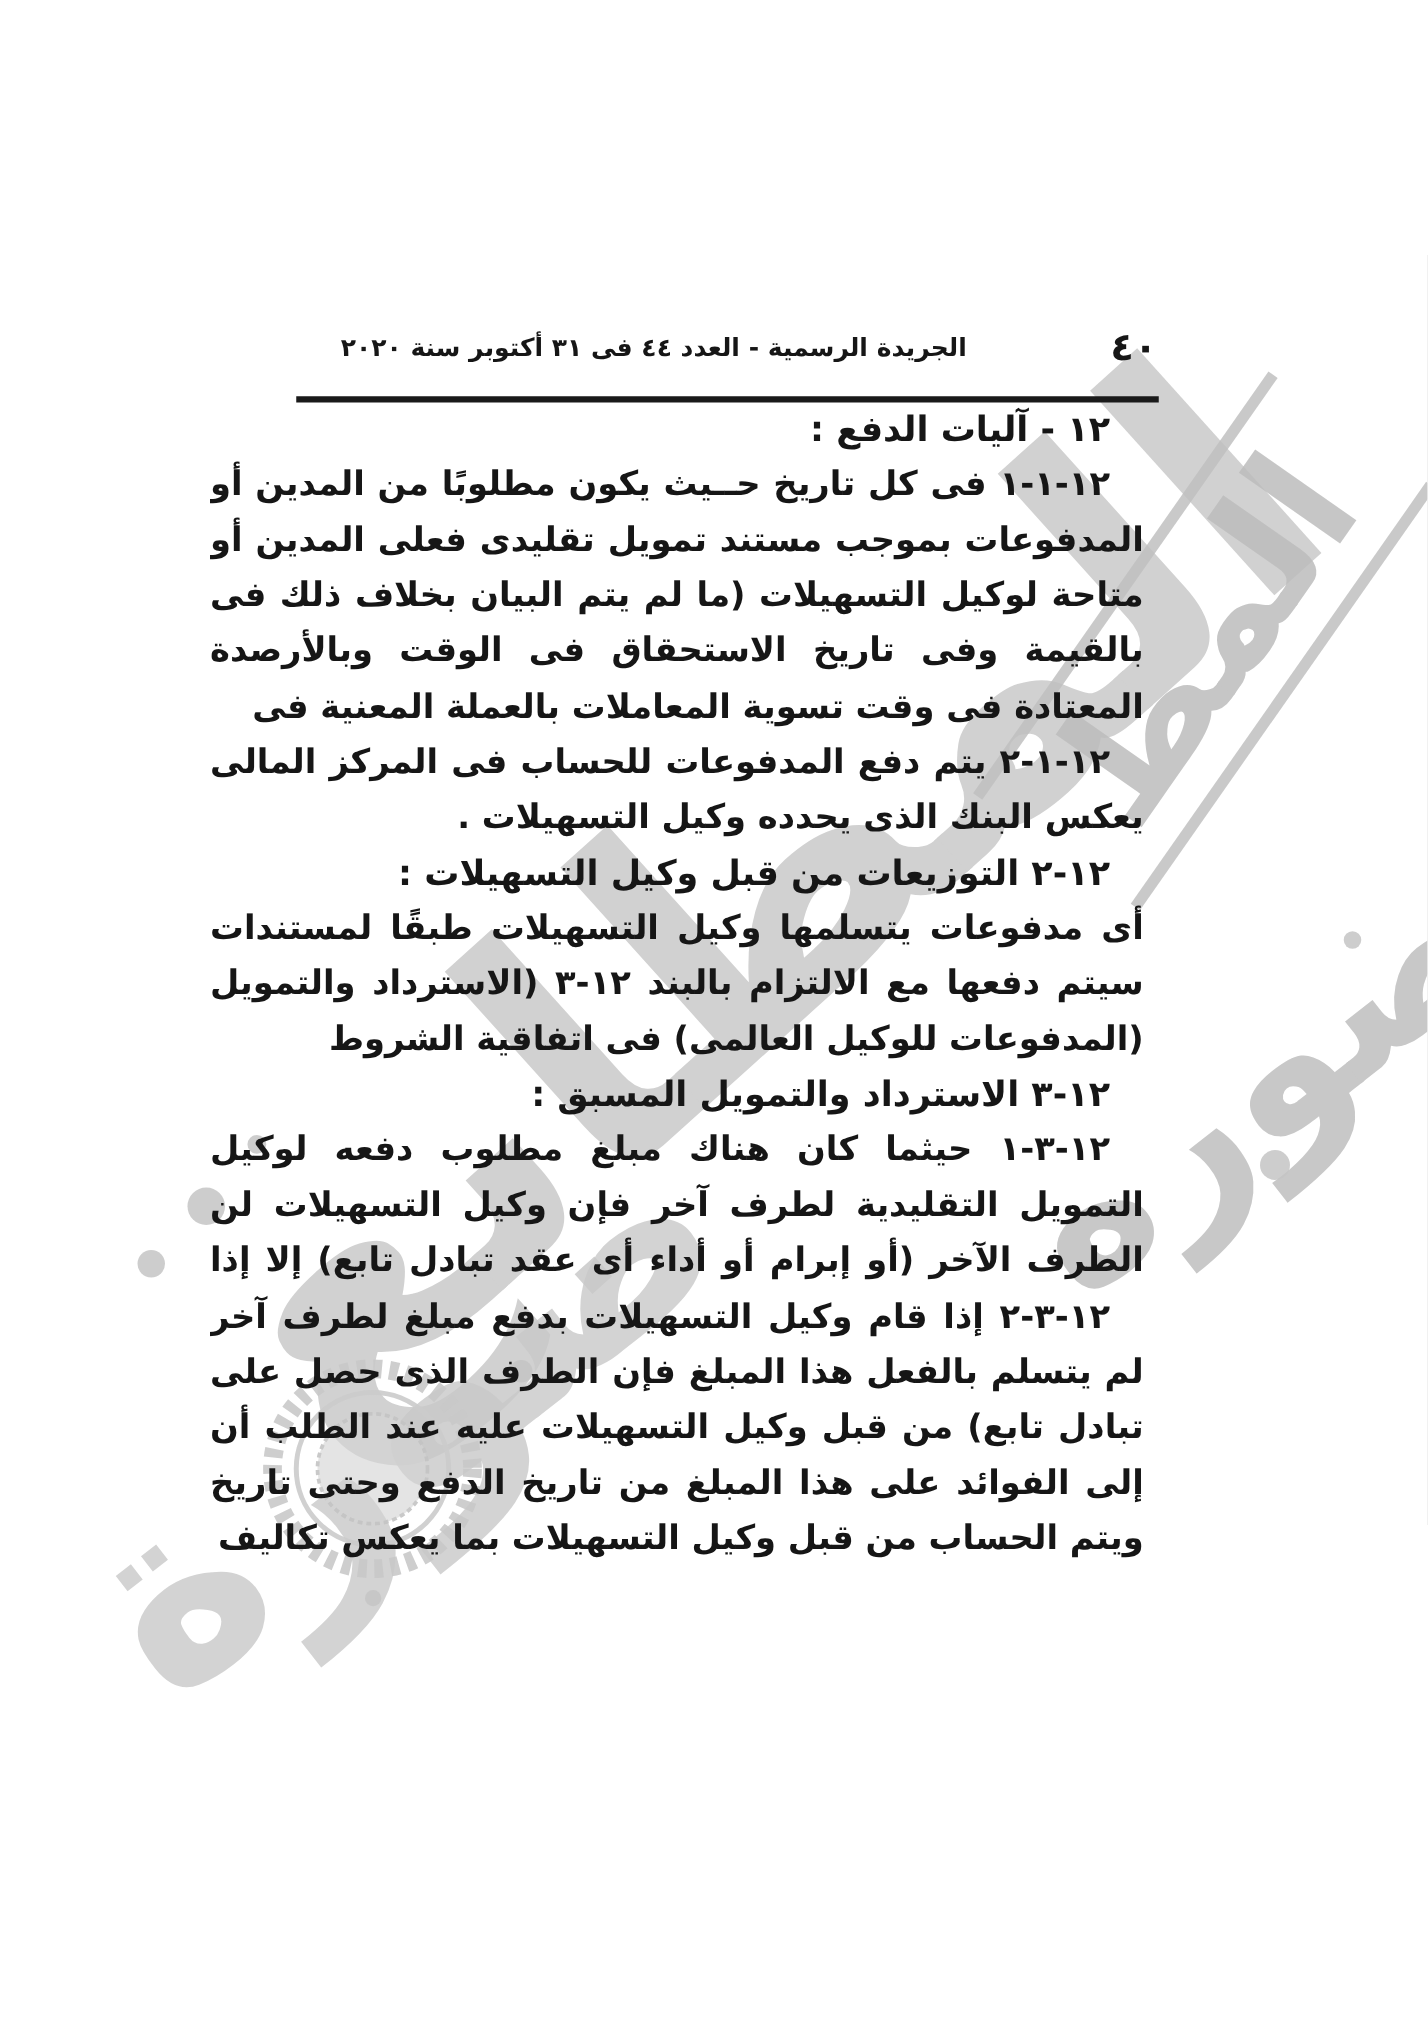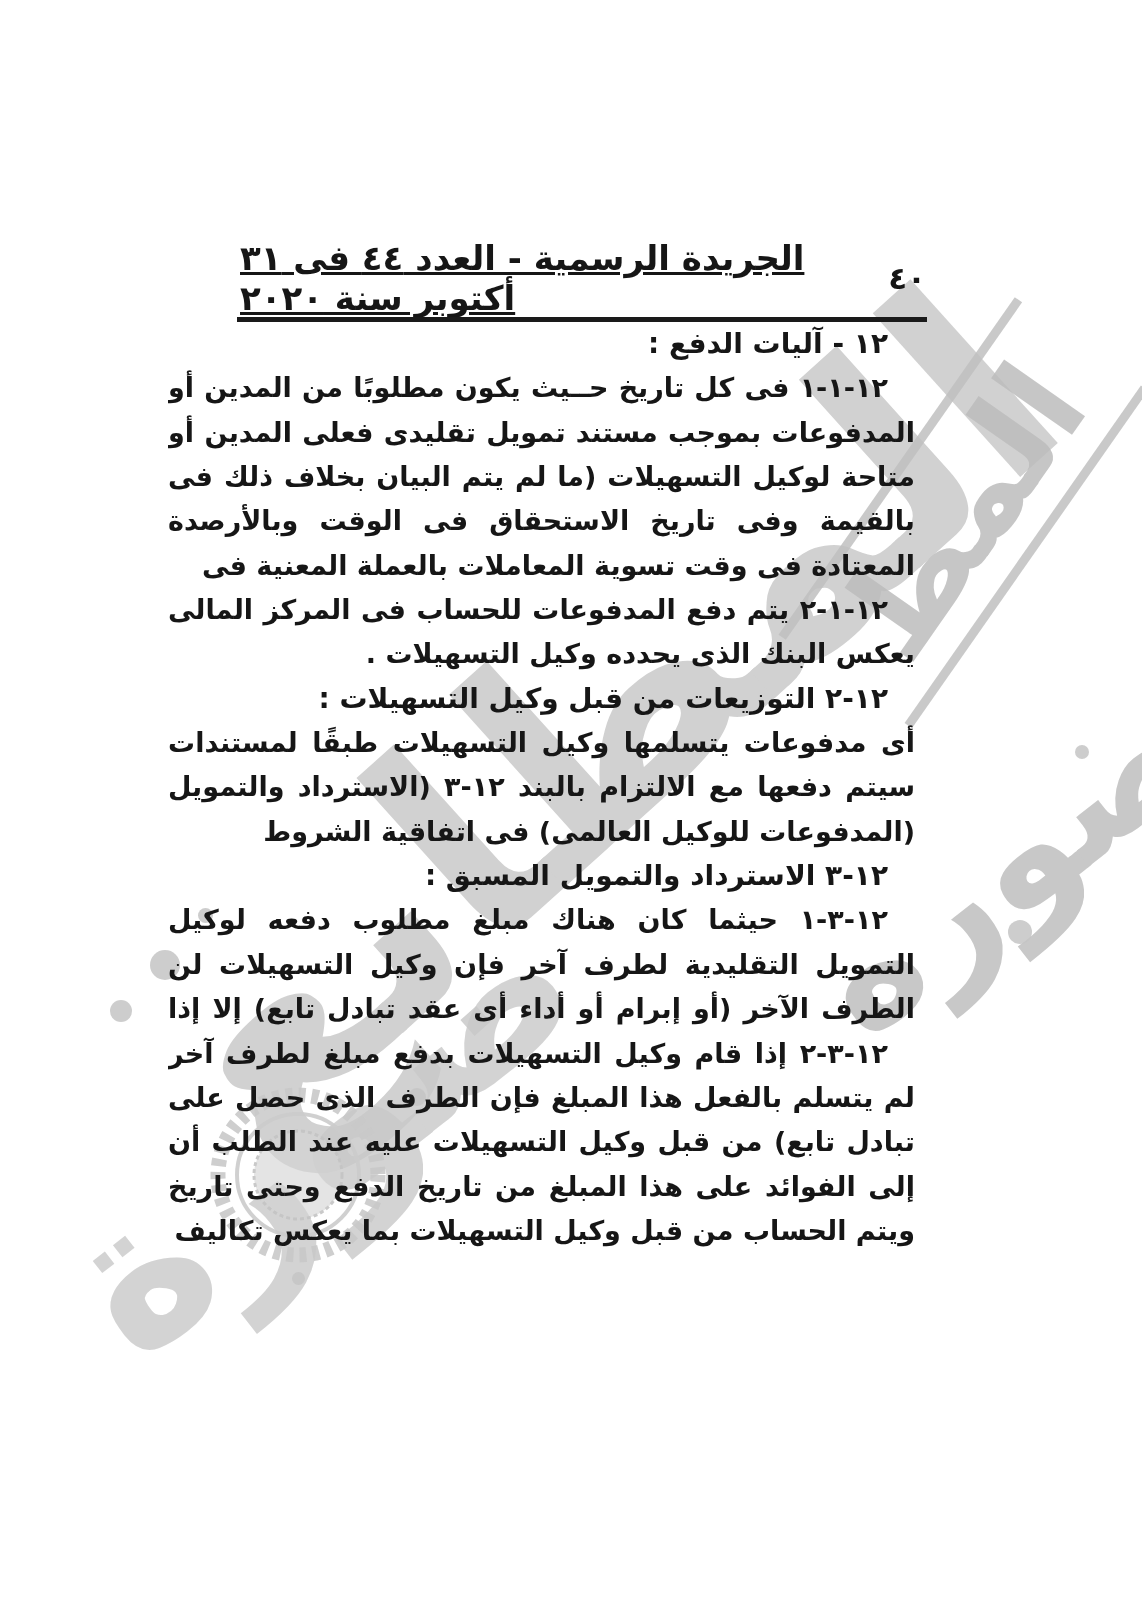--- a/index.html
+++ b/index.html
@@ -42,21 +42,21 @@
   }
   .wm-dot{position:absolute;background:#c4c4c4;border-radius:50%;opacity:.85;}
   .wm-seal{position:absolute;left:208px;top:1085px;opacity:.9;}
   
   .header{
     position:absolute;left:240px;top:252px;width:686px;height:52px;
     z-index:2;direction:rtl;display:flex;align-items:center;
     font-weight:bold;color:#161616;
   }
   .page-num{width:120px;font-size:31px;}
-  .header-title{flex:1;text-align:left;font-size:34px;letter-spacing:0;text-decoration:underline;}
+  .header-title{flex:1;text-align:center;font-size:20px;letter-spacing:0;}
   .header-rule{
     position:absolute;left:237px;top:317px;width:690px;height:5px;
     background:#1a1a1a;z-index:2;
   }
   
   .body-col{
     position:absolute;left:168px;top:322px;width:747px;
     z-index:2;direction:rtl;
     font-size:27px;font-weight:bold;color:#161616;
   }

